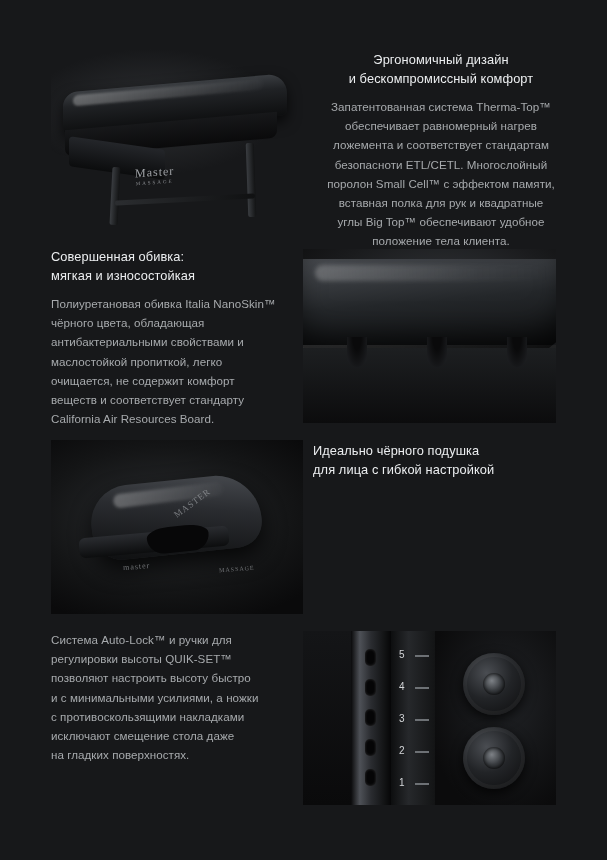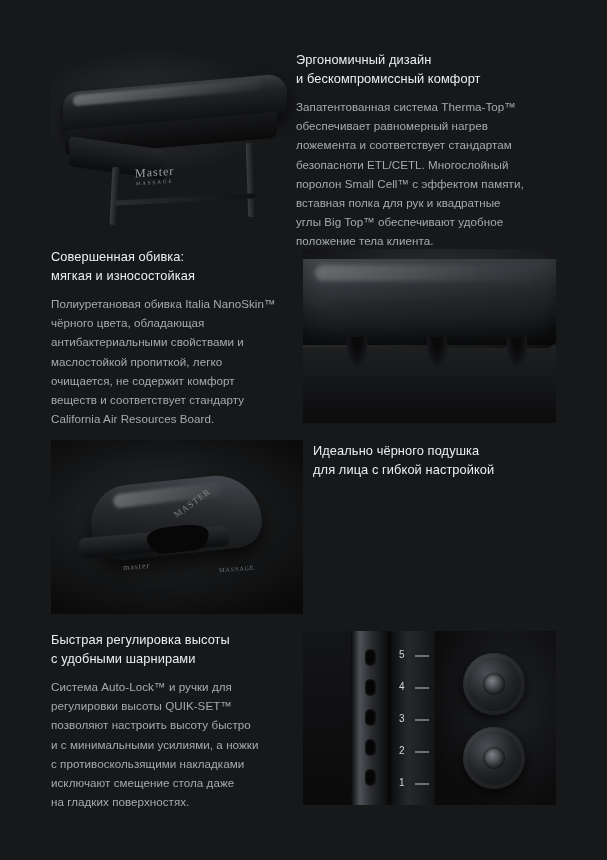--- a/index.html
+++ b/index.html
@@ -291,21 +291,21 @@
     width: 22px; height: 22px;
     margin: -11px 0 0 -11px;
     border-radius: 50%;
     background: radial-gradient(circle at 40% 35%, #7d8186 0%, #3a3d41 50%, #0d0e0f 100%);
     box-shadow: inset 0 0 4px rgba(0,0,0,.9);
   }
   #photo-leg .knob.k1 { left: 160px; top: 22px; }
   #photo-leg .knob.k2 { left: 160px; top: 96px; }
 
   
-  #txt-ergo     { left: 296px; top: 50px;  width: 248px; }
+  #txt-ergo     { left: 317px; top: 50px;  width: 248px; text-align: center; }
   #txt-uphol    { left: 51px;  top: 247px; width: 238px; }
   #txt-pillow   { left: 313px; top: 441px; width: 248px; }
   #txt-height   { left: 51px;  top: 630px; width: 246px; }
 </style>
 </head>
 <body>
 
 <div class="page">
 
   <div class="photo" id="photo-table">
@@ -366,22 +366,20 @@
     <div class="pil-word w2">master</div>
     <div class="pil-word w3">MASSAGE</div>
   </div>
 
   <div class="block" id="txt-pillow">
     <h2 class="heading">Идеально чёрного подушка
 для лица с гибкой настройкой</h2>
   </div>
 
   <div class="block" id="txt-height">
-    <h2 class="heading">Быстрая регулировка высоты
-с удобными шарнирами</h2>
     <p class="body-text">Система Auto-Lock™ и ручки для
 регулировки высоты QUIK-SET™
 позволяют настроить высоту быстро
 и с минимальными усилиями, а ножки
 с противоскользящими накладками
 исключают смещение стола даже
 на гладких поверхностях.</p>
   </div>
 
   <div class="photo" id="photo-leg">

